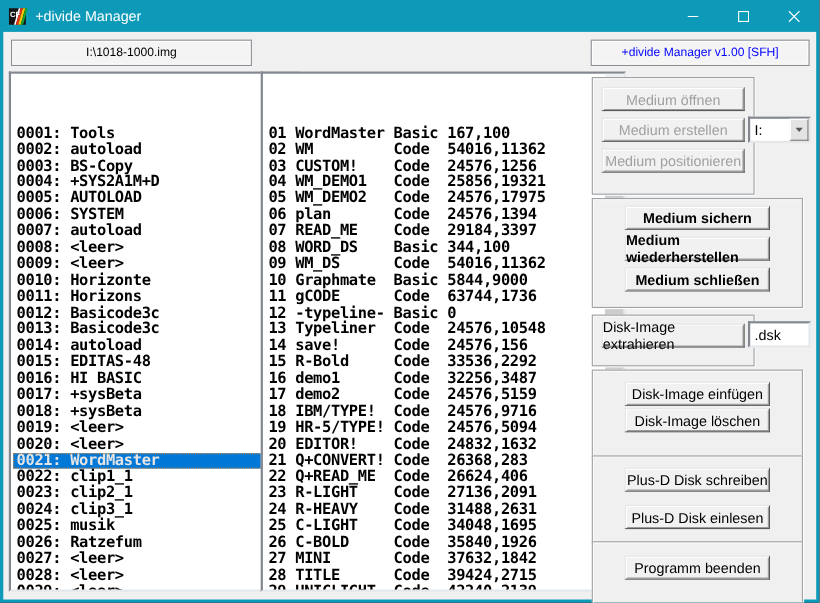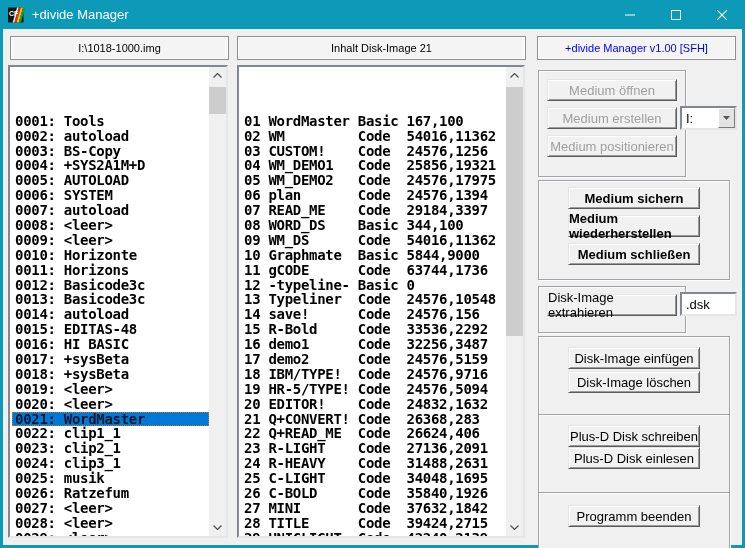--- a/index.html
+++ b/index.html
@@ -16,32 +16,32 @@
   
   .content{position:absolute;left:3px;right:3px;top:29px;bottom:3px;background:#f0f0f0;}
   .panel3d{
     position:absolute;height:22px;background:#f4f4f4;
     border:1px solid #8b8f94;box-shadow:inset 1px 1px 0 #fff,inset -1px -1px 0 #fff;
     display:flex;align-items:center;justify-content:center;font-size:11px;color:#000;
   }
   .sunken{
     position:absolute;background:#fff;
     border-top:2px solid #828790;border-left:2px solid #828790;
-    border-bottom:2px solid #e3e7ea;border-right:2px solid #e3e7ea;
+    border-bottom:2px solid #e3e7ea;border-right:2px solid #e3e7ea;padding-left:44px;
   }
   
   .listbox{overflow:hidden;}
   .rows{
     position:absolute;left:0;top:0;right:17px;bottom:0;overflow:hidden;
     padding:2px 0 0 5px;font-family:"DejaVu Sans Mono",monospace;
     font-size:14px;font-weight:bold;line-height:14.9px;white-space:pre;color:#000;
     letter-spacing:-0.3px;
   }
   .row{height:14.9px;}
-  .row.selected{background:#0078d7;color:#0f172a;outline:1px dotted #b8742c;outline-offset:-1px;
+  .row.selected{background:#0078d7;color:#e5e5e5;outline:1px dotted #b8742c;outline-offset:-1px;
     margin-left:-3px;padding-left:3px;}
   
   .sb{position:absolute;top:0;right:0;bottom:0;width:17px;background:#f0f0f0;}
   .sb .arrow{position:absolute;left:0;width:17px;height:17px;display:flex;align-items:center;justify-content:center;background:#f0f0f0;}
   .sb .arrow.up{top:0;} .sb .arrow.down{bottom:0;}
   .sb .thumb{position:absolute;left:0;width:17px;background:#cdcdcd;}
   
   .group{
     position:absolute;background:#f0f0f0;
     border:1px solid #9fa3a7;box-shadow:inset 1px 1px 0 #fbfbfb,1px 1px 0 #fdfdfd;
@@ -103,23 +103,20 @@
           </svg>
       </div>
     </div>
   </div>
 
   <div class="content">
 
     <div class="panel3d" style="left:7px;top:7px;width:217px;">
       <span>I:\1018-1000.img</span>
     </div>
-    <div class="panel3d" style="left:234px;top:7px;width:287px;">
-      <span>Inhalt Disk-Image 21</span>
-    </div>
     <div class="panel3d" style="left:534px;top:7px;width:197px;color:#0000ff;">
       <span>+divide Manager v1.00 [SFH]</span>
     </div>
 
     <div class="sunken listbox" style="left:5px;top:36px;width:216px;height:469px;">
       <div class="rows">
         
       <div class="row">0001: Tools</div><div class="row">0002: autoload</div><div class="row">0003: BS-Copy</div><div class="row">0004: +SYS2A1M+D</div><div class="row">0005: AUTOLOAD</div><div class="row">0006: SYSTEM</div><div class="row">0007: autoload</div><div class="row">0008: &lt;leer&gt;</div><div class="row">0009: &lt;leer&gt;</div><div class="row">0010: Horizonte</div><div class="row">0011: Horizons</div><div class="row">0012: Basicode3c</div><div class="row">0013: Basicode3c</div><div class="row">0014: autoload</div><div class="row">0015: EDITAS-48</div><div class="row">0016: HI BASIC</div><div class="row">0017: +sysBeta</div><div class="row">0018: +sysBeta</div><div class="row">0019: &lt;leer&gt;</div><div class="row">0020: &lt;leer&gt;</div><div class="row selected">0021: WordMaster</div><div class="row">0022: clip1_1</div><div class="row">0023: clip2_1</div><div class="row">0024: clip3_1</div><div class="row">0025: musik</div><div class="row">0026: Ratzefum</div><div class="row">0027: &lt;leer&gt;</div><div class="row">0028: &lt;leer&gt;</div><div class="row">0029: &lt;leer&gt;</div></div>
       <div class="sb">
         <div class="arrow up">
@@ -187,21 +184,21 @@
             <polygon points="0,0 7,0 3.5,4" fill="#555"></polygon>
           </svg>
       </span>
     </div>
 
     <div class="group" style="left:535px;top:307px;width:190px;height:68px;padding-top:10px;gap:2px;">
       <div class="btn w132">Disk-Image einfügen</div>
       <div class="btn w132">Disk-Image löschen</div>
     </div>
 
-    <div class="group" style="left:535px;top:385px;width:190px;height:68px;padding-top:10px;gap:0;">
+    <div class="group" style="left:535px;top:385px;width:190px;height:68px;padding-top:10px;gap:12px;">
       <div class="btn w132">Plus-D Disk schreiben</div>
       <div class="btn w132">Plus-D Disk einlesen</div>
     </div>
 
     <div class="group" style="left:535px;top:463px;width:190px;height:43px;padding-top:12px;">
       <div class="btn w132">Programm beenden</div>
     </div>
 
   </div>
 </div>

